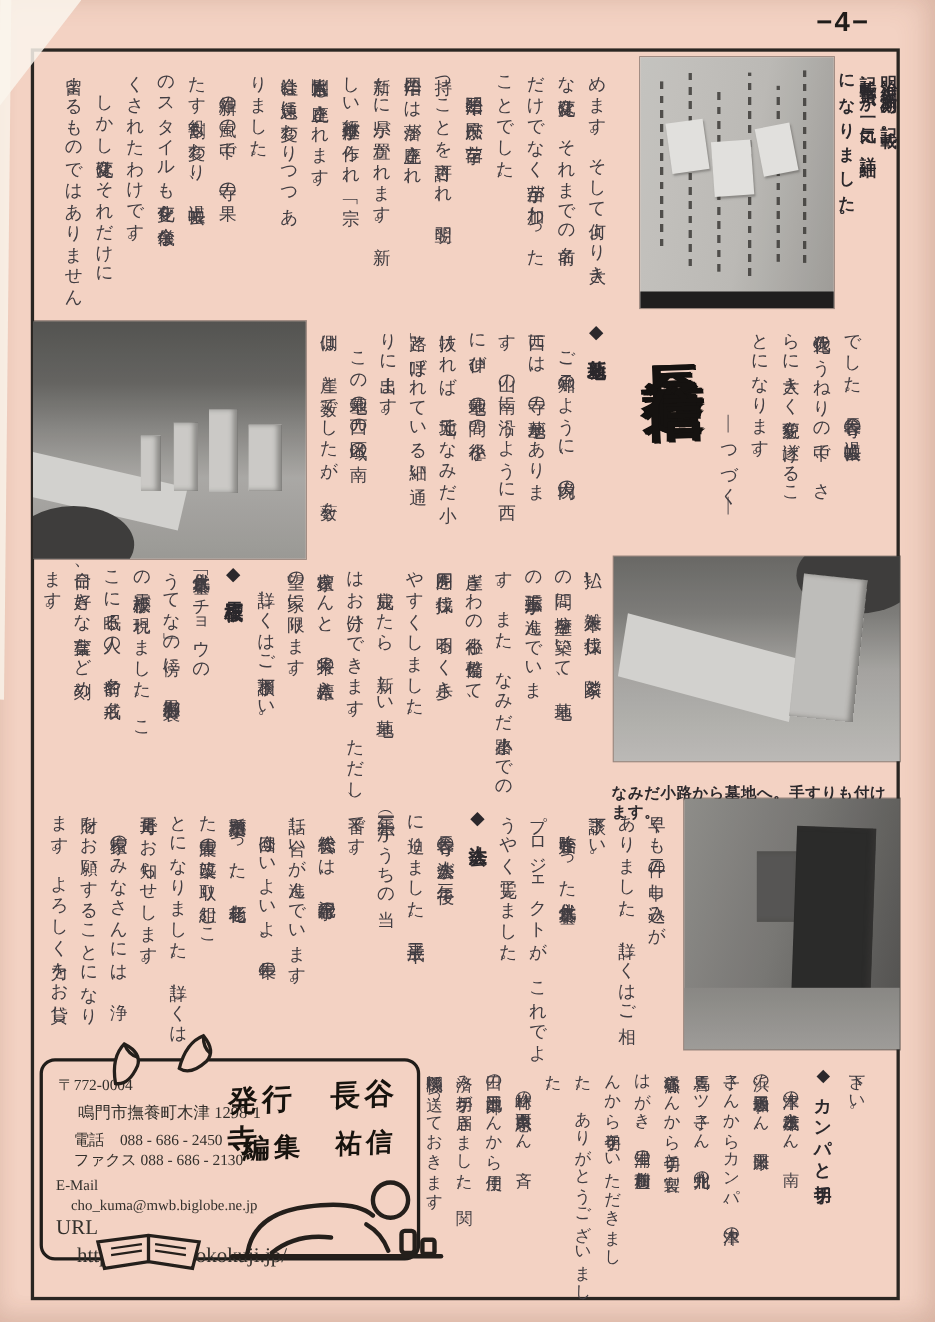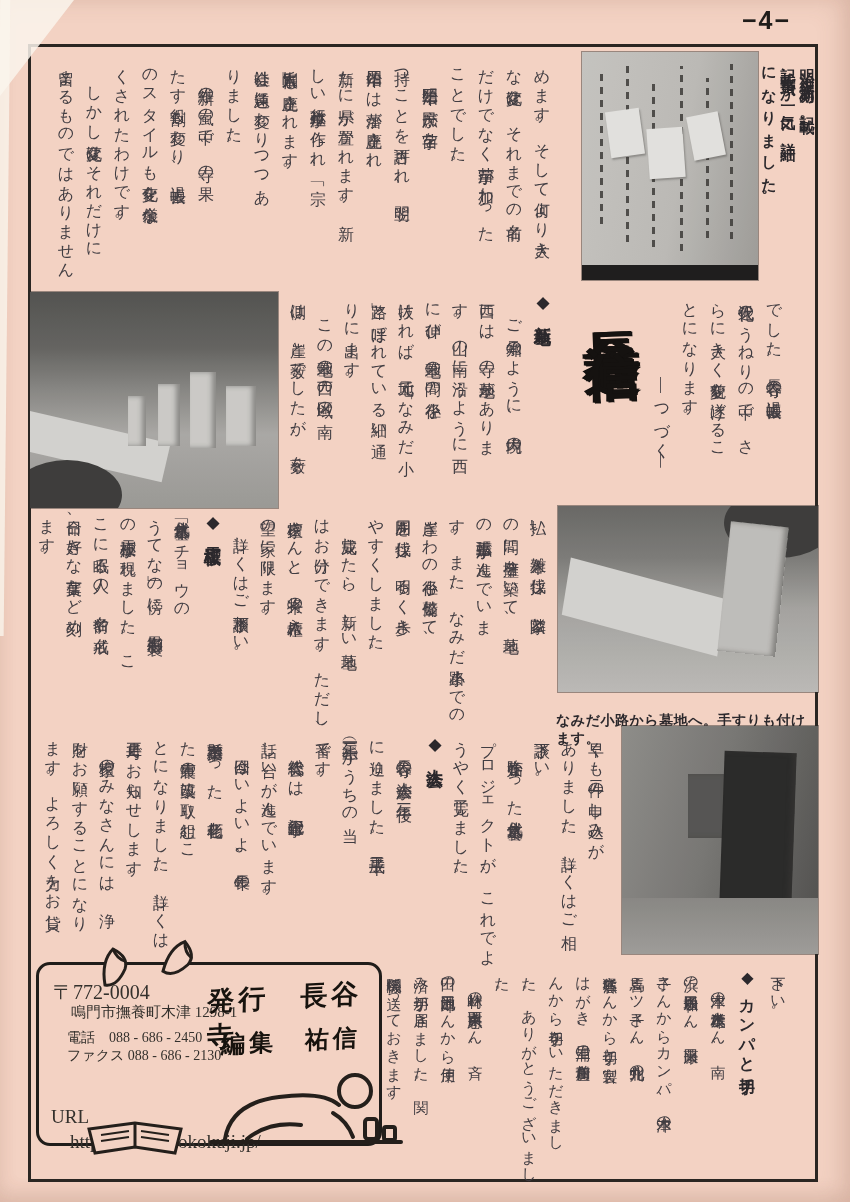--- a/index.html
+++ b/index.html
@@ -191,24 +191,26 @@
 はがき、里浦の前川和世さ
 んから切手をいただきまし
 た。ありがとうございまし
 た。
 　林崎の粟田糸恵さん、斉
 田の池田三郎さんから使用
 済み切手が届きました。関
 係機関に送っておきます。</div>
 
   <div class="colophon">
-    <div class="col-line" style="left:14px;top:14px;font-size:20px;">〒772-0004</div>
+    <div class="col-line" style="left:14px;top:14px;font-size:14px;">〒772-0004</div>
     <div class="col-line" style="left:32px;top:38px;font-size:15px;">鳴門市撫養町木津 1298-1</div>
     <div class="col-line" style="left:28px;top:64px;font-size:14px;">電話　088 - 686 - 2450
 ファクス 088 - 686 - 2130</div>
+    <div class="col-line" style="left:12px;top:104px;font-size:13.5px;">E-Mail
+　cho_kuma@mwb.biglobe.ne.jp</div>
     <div class="col-line" style="left:12px;top:140px;font-size:19px;">URL
 　http://www.chokokuji.jp/</div>
     <div class="brush" style="left:168px;top:14px;font-size:27px;">発行　長谷寺</div>
     <div class="brush" style="left:182px;top:60px;font-size:24px;">編集　祐信</div>
 
     <svg class="doodle" style="left:166px;top:98px;" width="200" height="82" viewBox="0 0 200 82">
       <g fill="none" stroke="#241f1b" stroke-width="4" stroke-linecap="round">
         <circle cx="150" cy="28" r="16"></circle>
         <path d="M20,76 q6,-36 54,-42 q44,-6 60,8"></path>
         <path d="M42,76 q22,-18 54,-14"></path>

